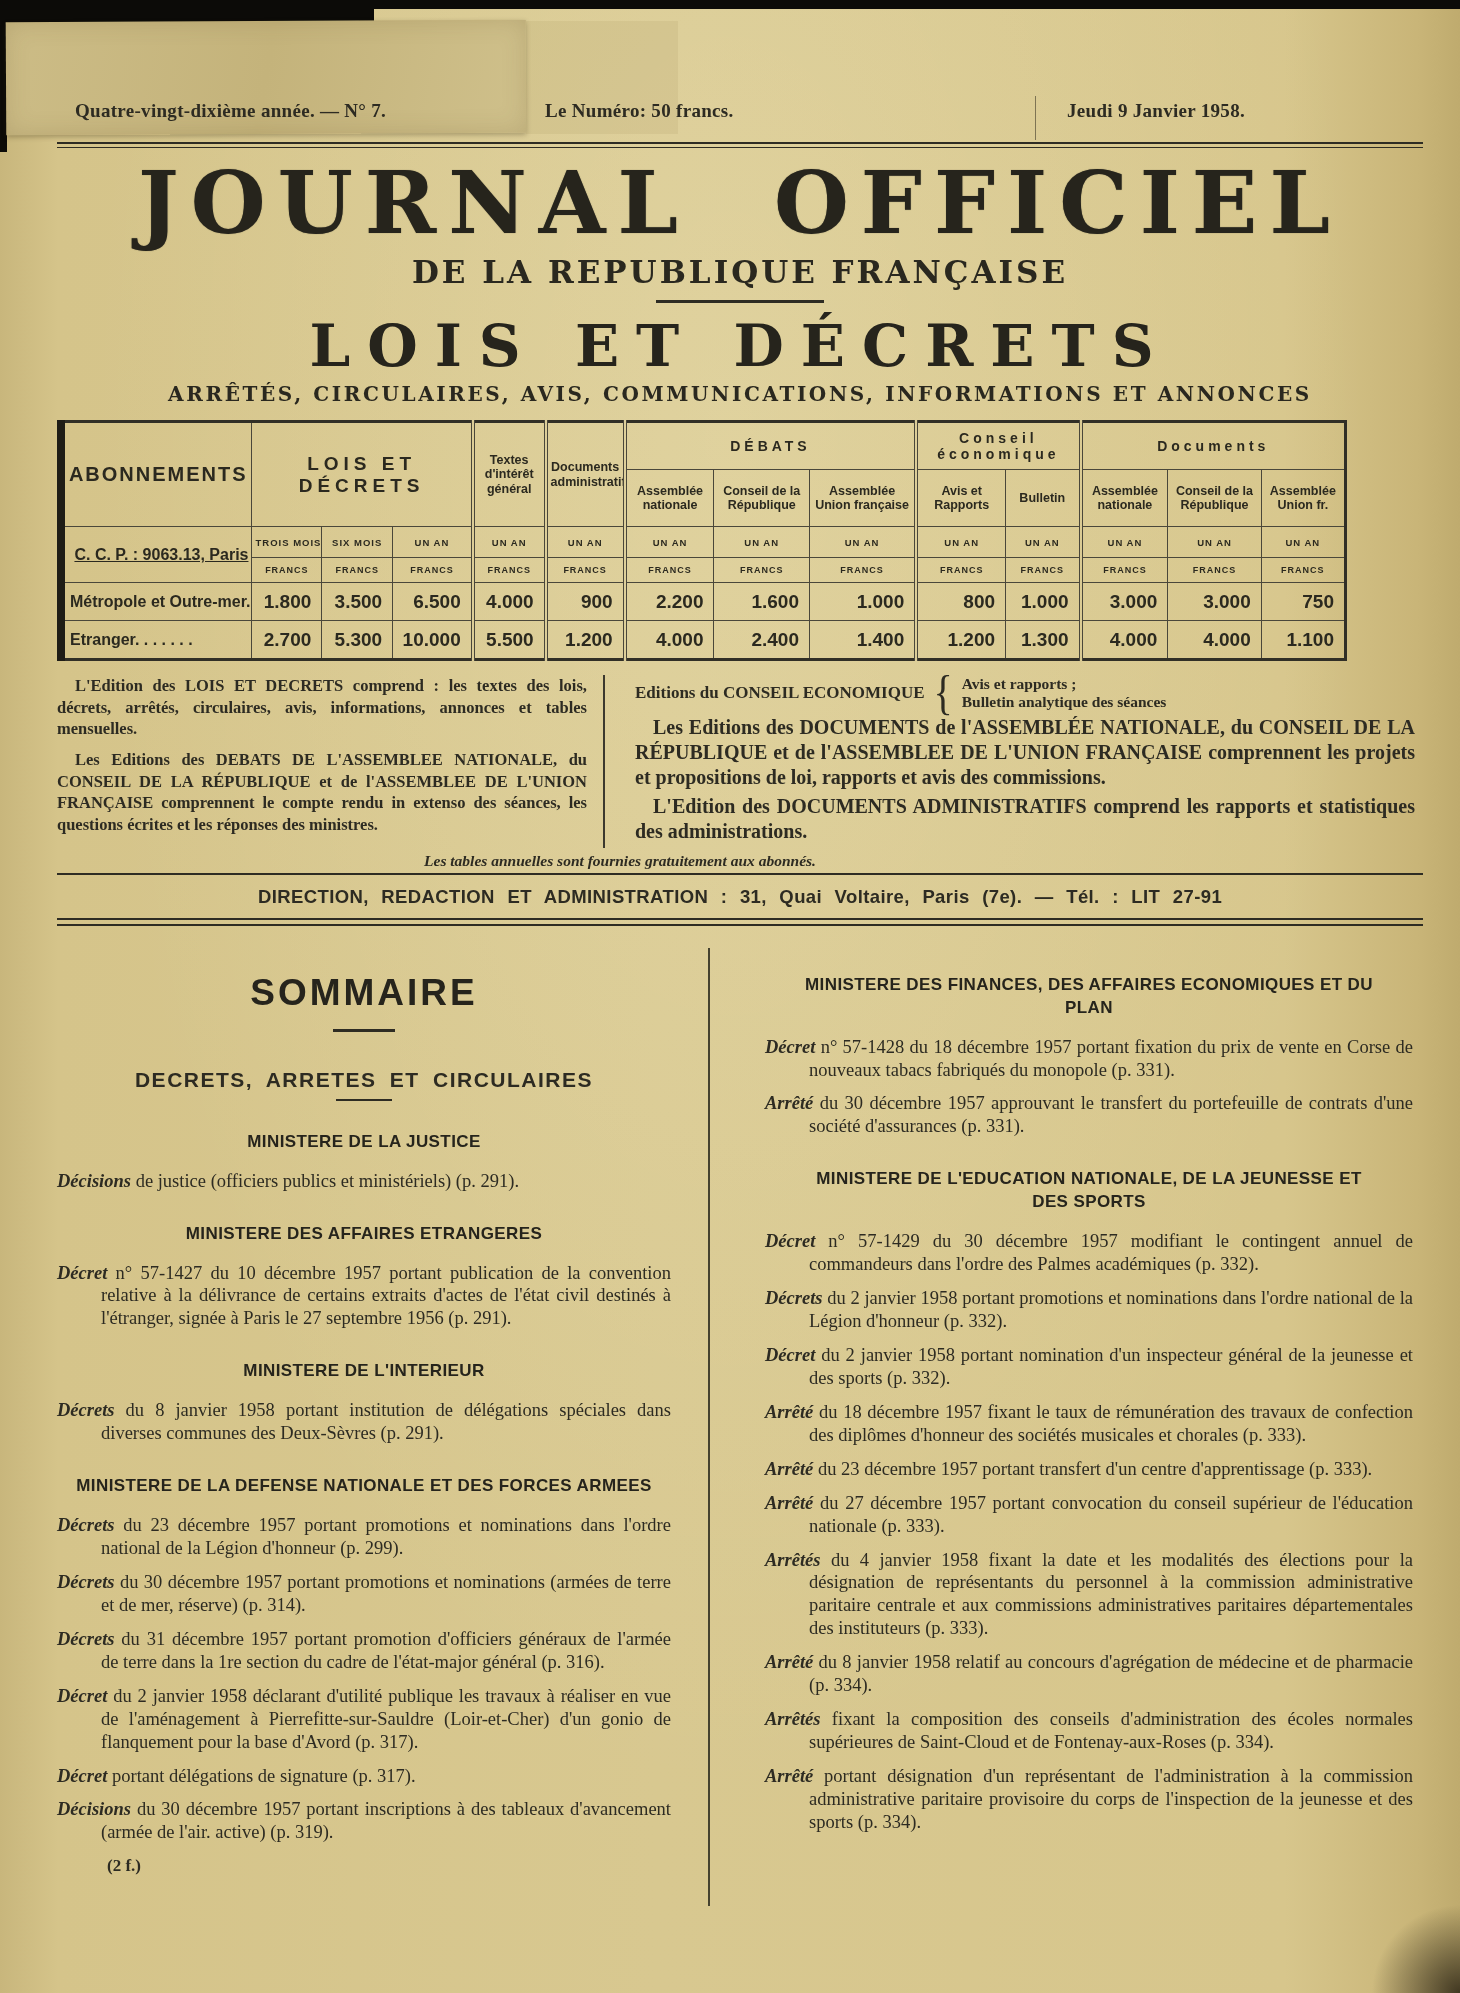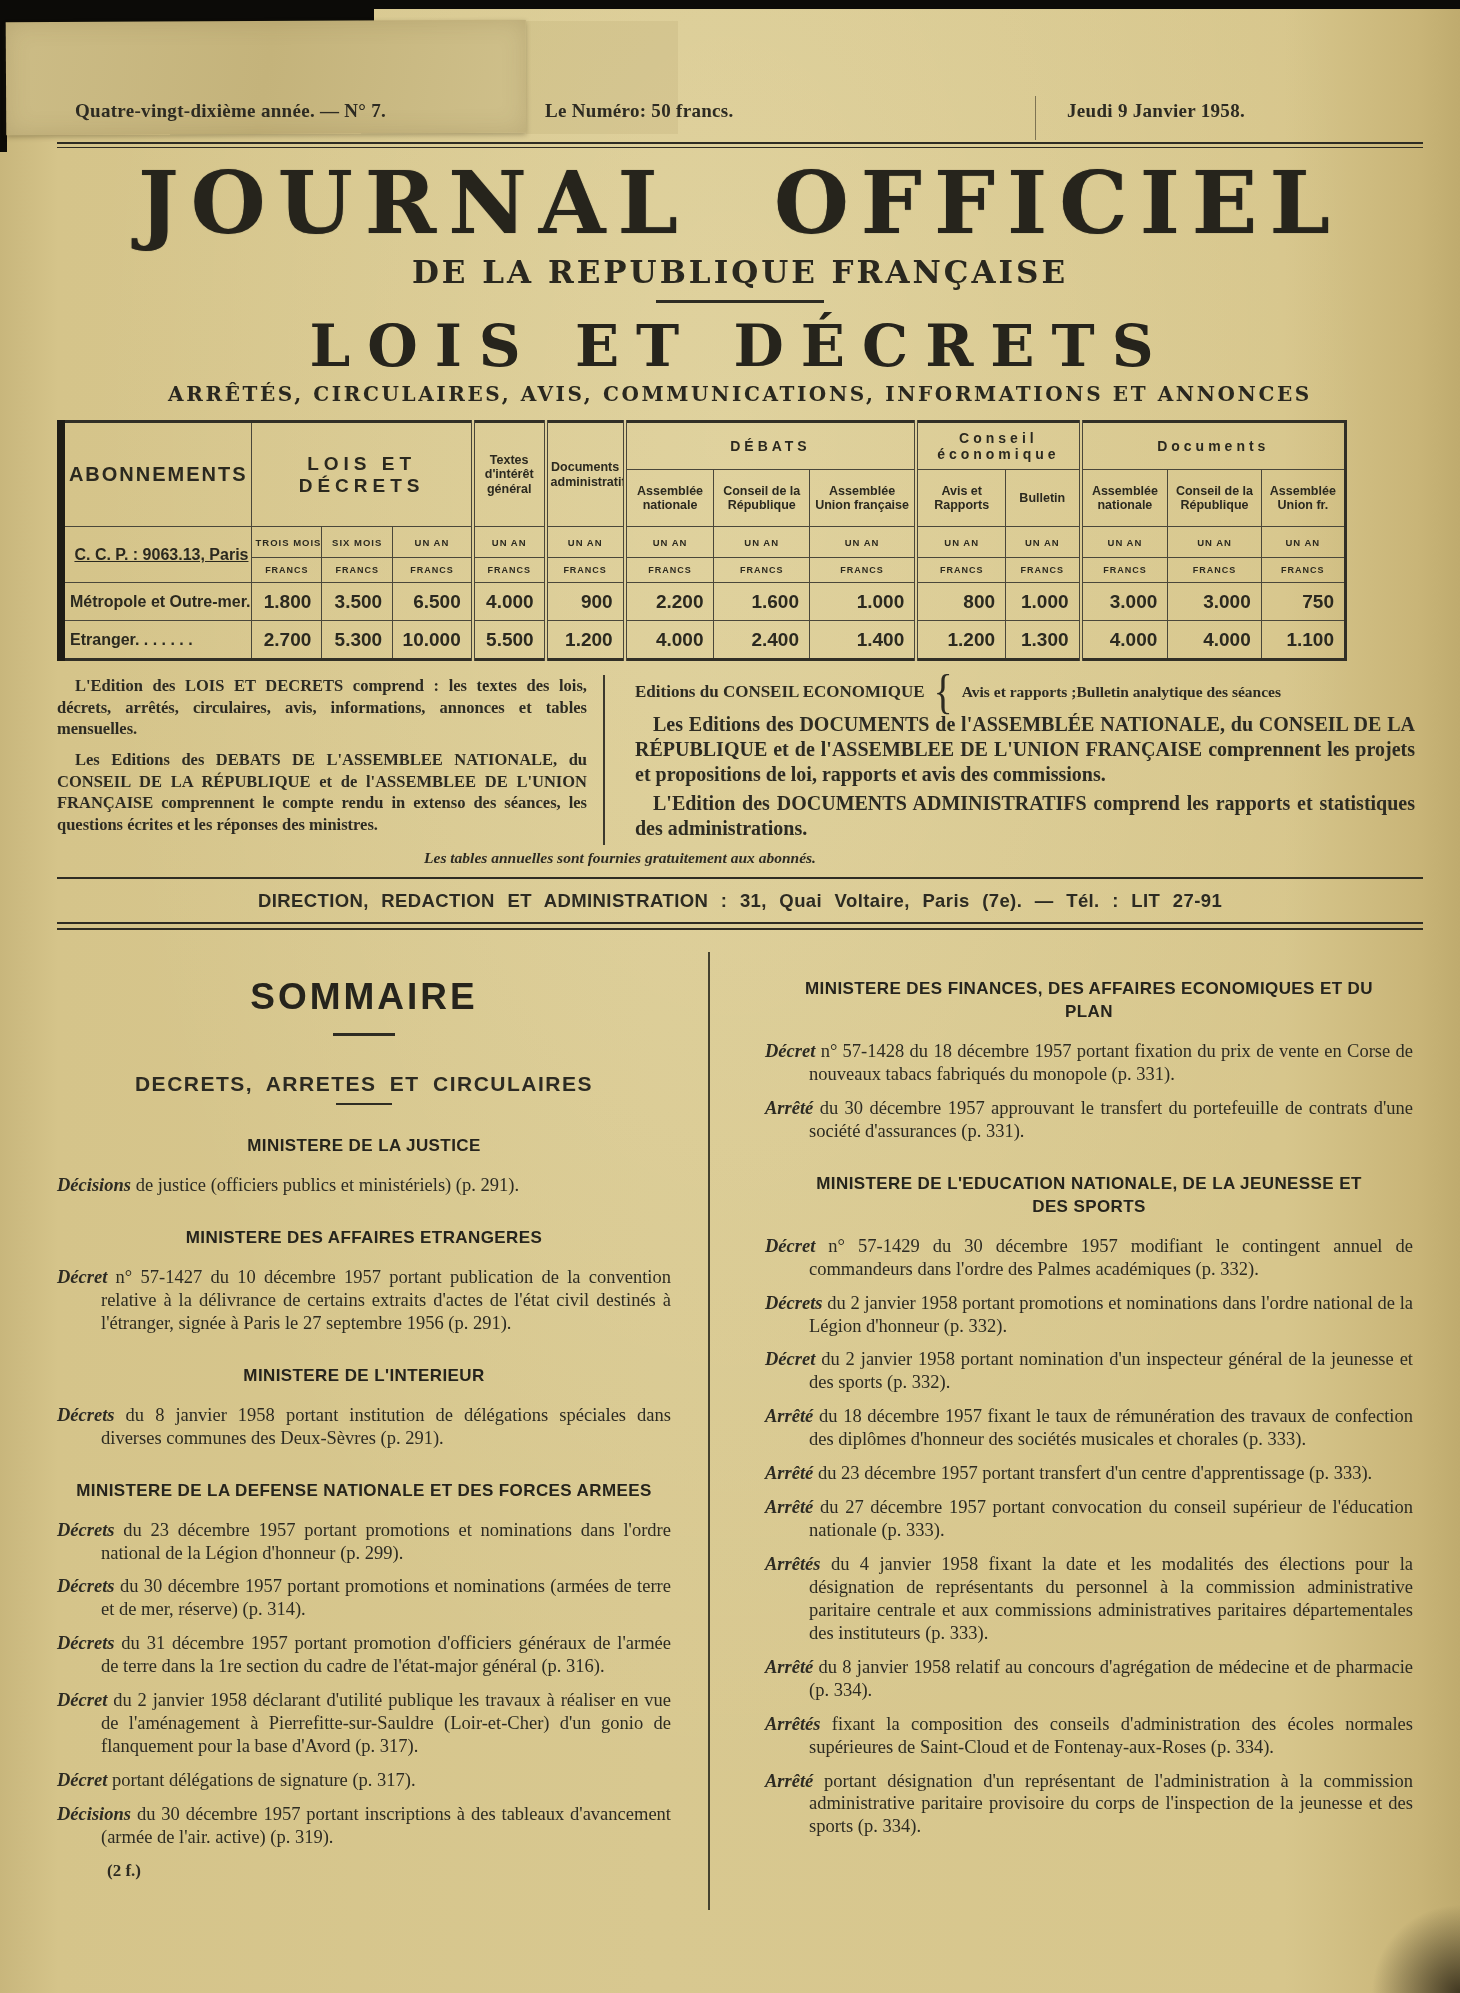--- a/index.html
+++ b/index.html
@@ -60,25 +60,25 @@
   td.num{font-size:19px;font-weight:bold;text-align:right;padding-right:10px;height:33px;white-space:nowrap;}
   
   .notes{display:flex;margin-top:14px;}
   .notes-left{width:530px;padding-right:16px;}
   .notes-right{width:780px;border-left:2px solid #3c392e;padding-left:30px;}
   .notes p{margin:0 0 10px;font-size:16.5px;font-weight:bold;line-height:1.3;text-align:justify;text-indent:18px;}
   .notes-right p{margin:0 0 4px;font-size:20px;line-height:1.25;}
   .conseil-row{display:flex;align-items:center;gap:9px;margin-bottom:3px;}
   .c-label{font-size:17px;font-weight:bold;white-space:nowrap;}
   .brace{font-size:40px;line-height:.85;font-weight:normal;transform:scaleY(1.2);}
-  .c-items{display:flex;flex-direction:row;font-size:15.5px;font-weight:bold;line-height:1.18;}
+  .c-items{display:flex;flex-direction:column;font-size:15.5px;font-weight:bold;line-height:1.18;}
   .tables-note{width:fit-content;margin:4px auto 0;transform:translateX(-120px);
     font-style:italic;font-weight:bold;font-size:15.5px;}
   
-  .direction{margin-top:10px;border-top:2px solid #2e2c23;text-align:center;
+  .direction{margin-top:3px;border-top:2px solid #2e2c23;text-align:center;
     font-family:"Liberation Sans",sans-serif;font-weight:bold;font-size:18.5px;
     letter-spacing:.4px;word-spacing:7px;padding:11px 0 10px;}
   .rule-double2{height:4px;border-top:2px solid #2e2c23;border-bottom:2px solid #2e2c23;}
   
   .sommaire{position:relative;display:flex;margin-top:18px;}
   .som-divider{position:absolute;left:651px;top:4px;width:2px;height:958px;background:#45422f;}
   .som-left{width:614px;}
   .som-right{width:648px;margin-left:94px;}
   .som-title{margin:28px 0 15px;text-align:center;font-family:"Liberation Sans",sans-serif;
     font-weight:bold;font-size:37px;letter-spacing:3px;color:#26241c;}

